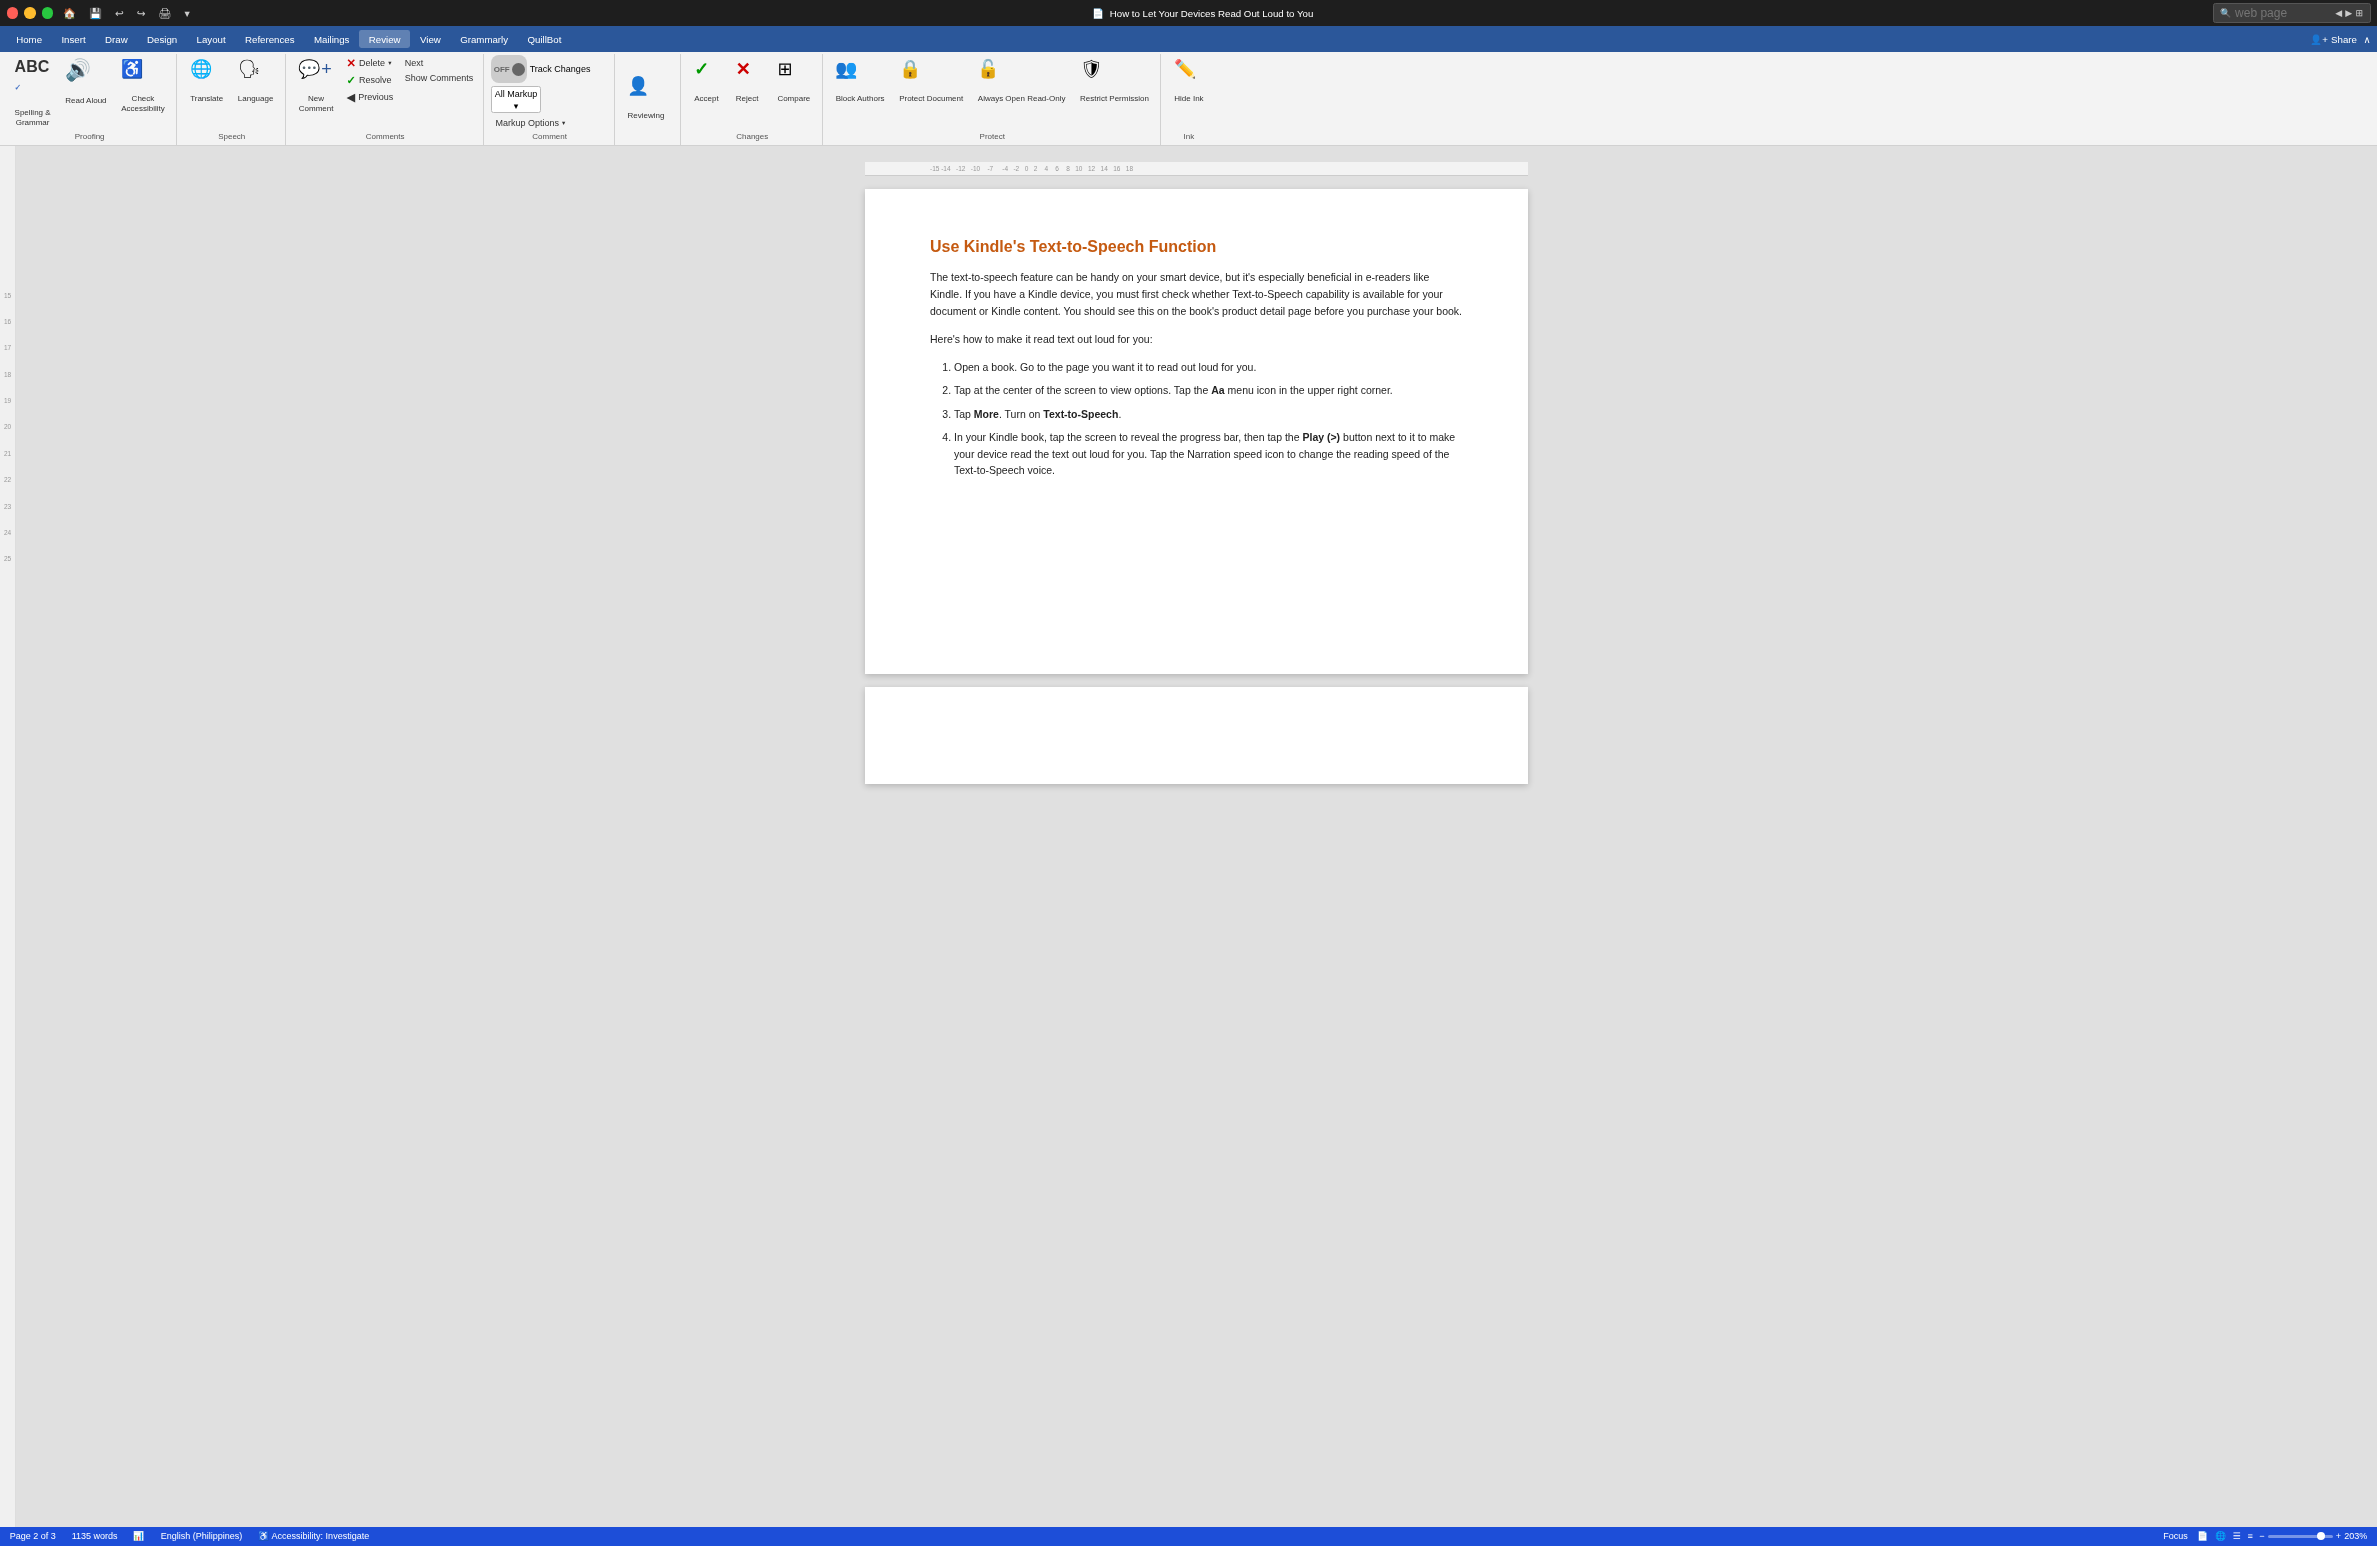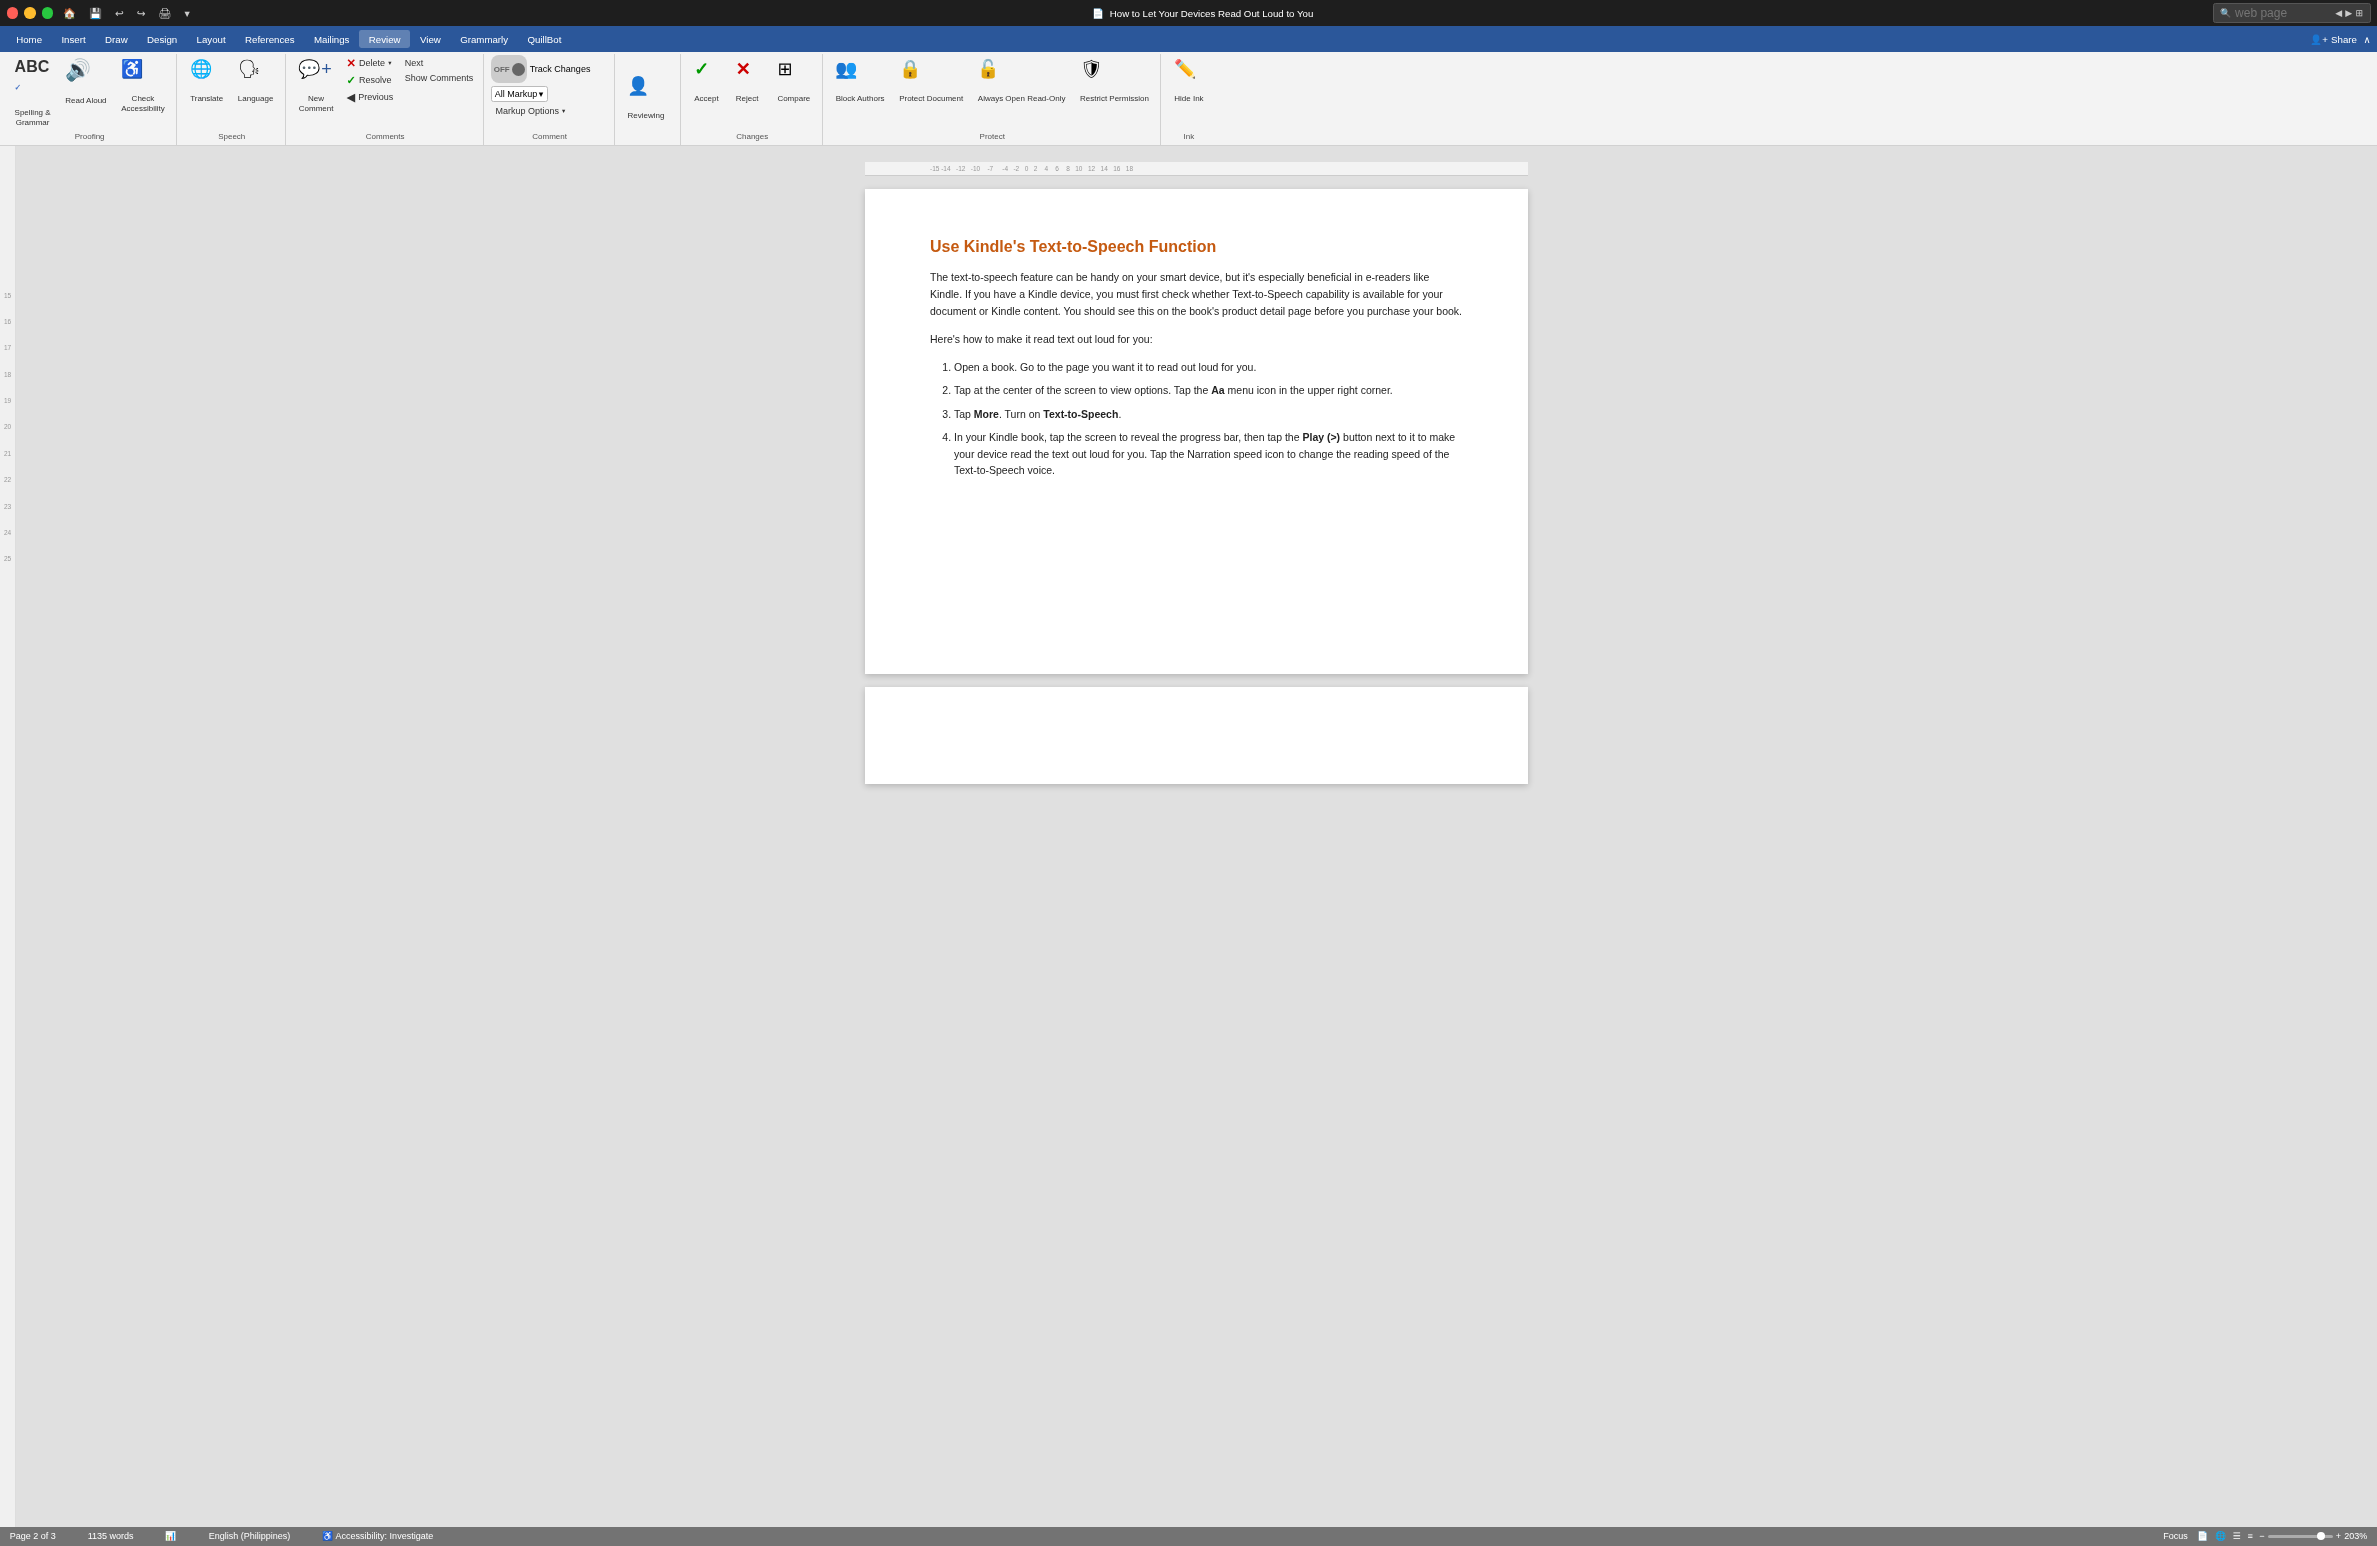--- a/index.html
+++ b/index.html
@@ -132,20 +132,21 @@
     .markup-dropdown {
       display: flex;
       align-items: center;
       gap: 1.6px;
       border: 0.8px solid #bbb;
       border-radius: 2.4px;
       padding: 1.6px 3.2px;
       background: white;
       font-size: 9px;
       cursor: pointer;
+      flex-direction: column;
     }
 
     
     .main-area {
       display: flex;
       flex: 1;
       overflow: hidden;
     }
 
     
@@ -203,26 +204,26 @@
       font-size: 10.5px;
       line-height: 1.6;
       color: #222;
     }
     .doc-body p { margin-bottom: 11.3px; }
     .doc-body ol { margin-left: 24px; margin-bottom: 11.3px; }
     .doc-body ol li { margin-bottom: 6.5px; line-height: 1.6; }
 
     
     .status-bar {
-      background: #737373;
+      background: #1d4ed8;
       height: 19.4px;
       display: flex;
       align-items: center;
       padding: 0 9.7px;
-      gap: 32px;
+      gap: 16px;
       color: white;
       font-size: 9px;
       flex-shrink: 0;
     }
     .status-bar-right {
       margin-left: auto;
       display: flex;
       align-items: center;
       gap: 6.5px;
     }

